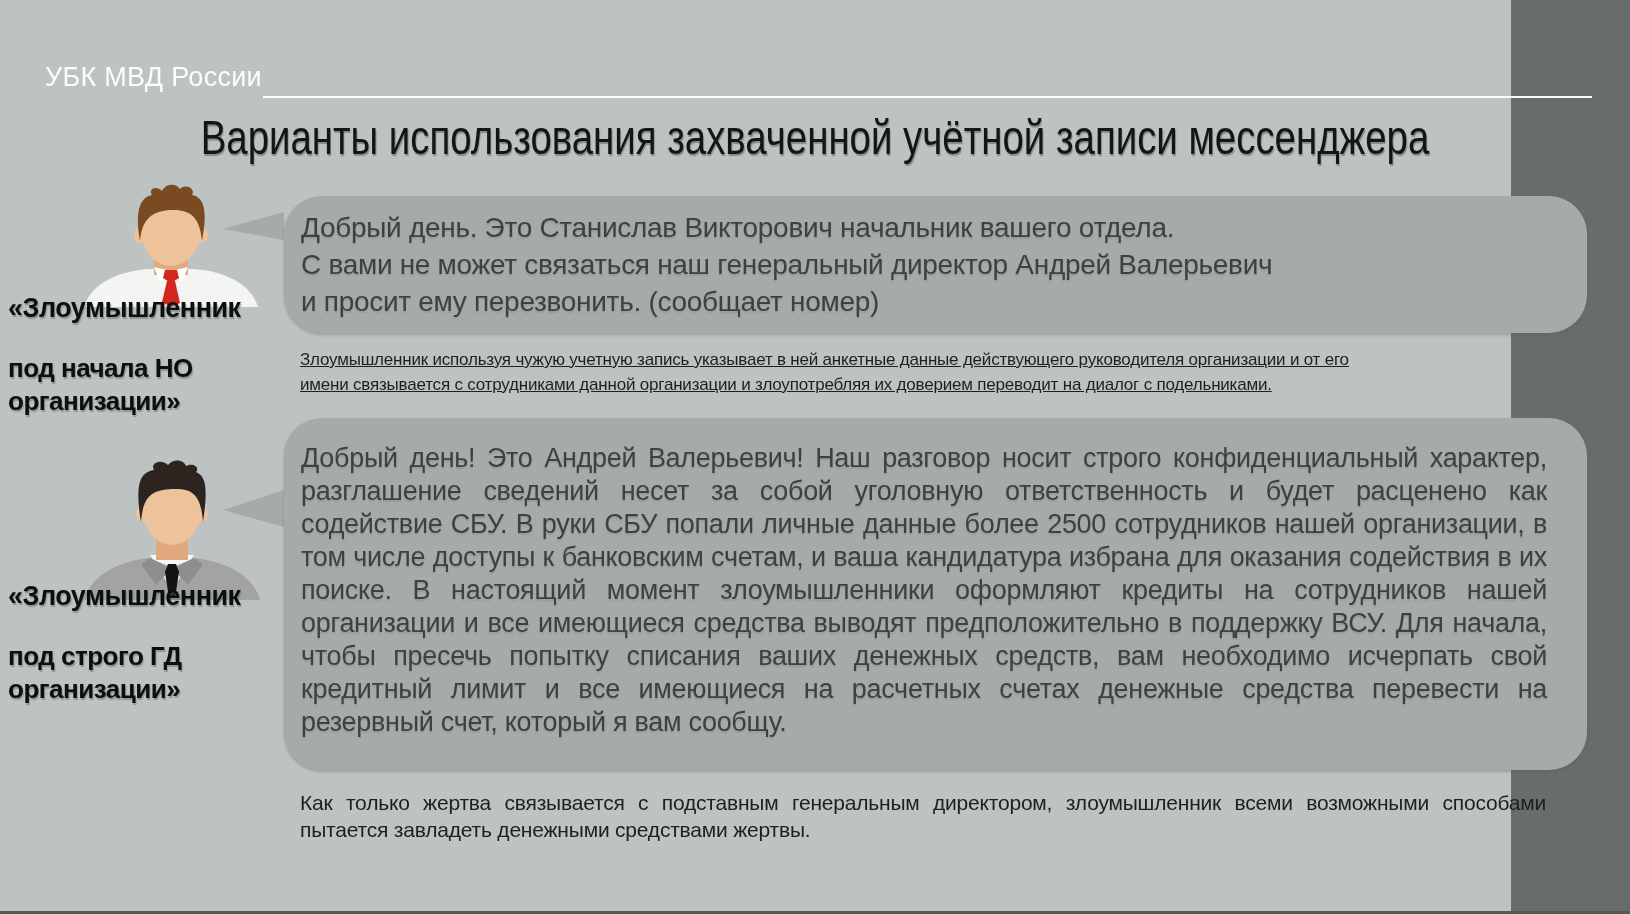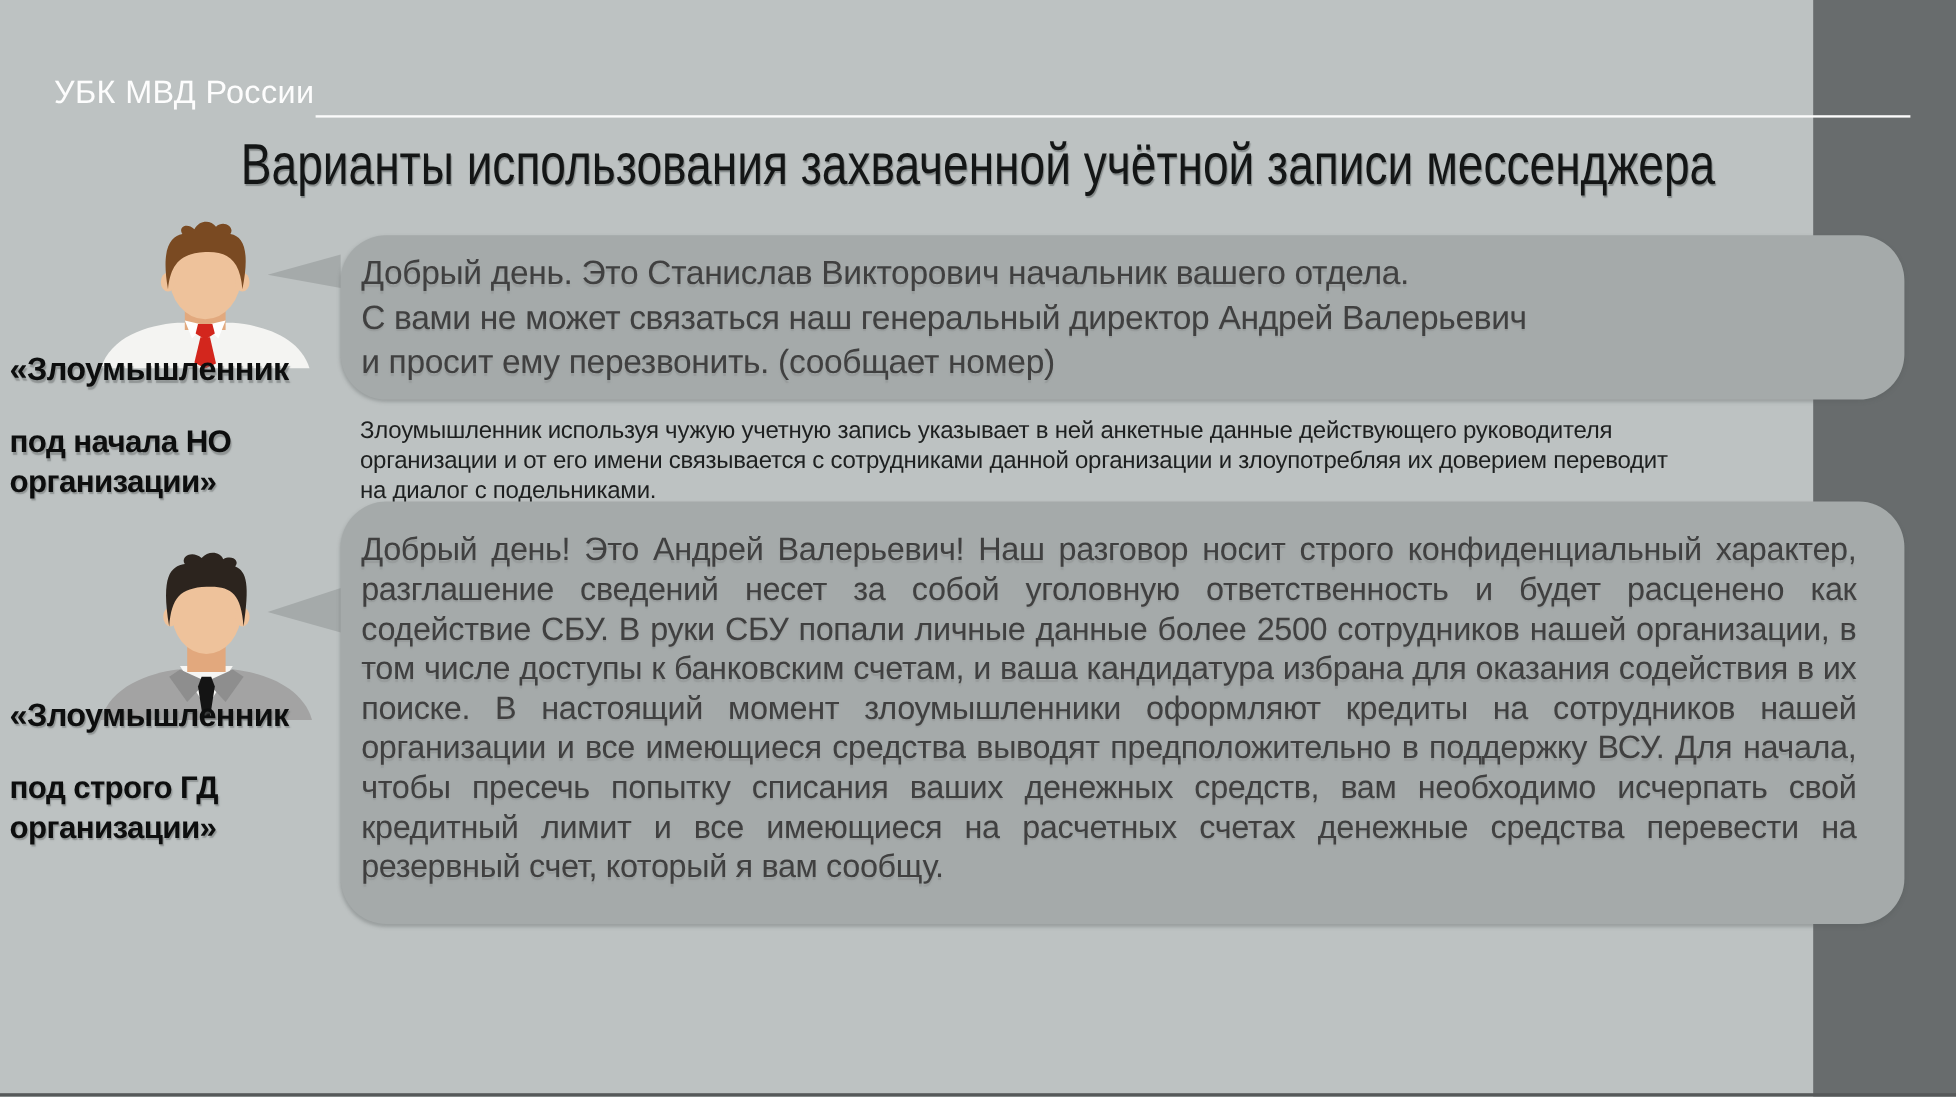--- a/index.html
+++ b/index.html
@@ -45,21 +45,21 @@
     position:absolute;left:8px;width:265px;text-align:left;
     font-weight:700;color:#0d0e0e;letter-spacing:-0.5px;
     text-shadow:1px 2px 1px rgba(100,104,104,0.5);
   }
   .actor-name{font-size:27px;}
   .actor-role{font-size:26px;line-height:33px;white-space:pre-line;}
 
   .note{
     position:absolute;color:#1e2020;letter-spacing:-0.2px;
   }
-  .note1{left:300px;top:347px;width:1090px;font-size:20px;line-height:25px;}
+  .note1{left:300px;top:347px;width:1090px;font-size:17px;line-height:25px;text-decoration:underline;}
   .note2{left:300px;top:789px;width:1246px;font-size:21px;line-height:27px;text-align:justify;}
 </style>
 </head>
 <body>
 
 <div class="slide">
 
   <div class="side-band"></div>
   <div class="bottom-edge"></div>
 
@@ -125,15 +125,16 @@
     </div>
 
     <div class="bubble bubble2" style="left:284px;top:418px;width:1303px;height:352px;">
       <div class="bubble-text">Добрый день! Это Андрей Валерьевич! Наш разговор носит строго конфиденциальный характер, разглашение сведений несет за собой уголовную ответственность и будет расценено как содействие СБУ. В руки СБУ попали личные данные более 2500 сотрудников нашей организации, в том числе доступы к банковским счетам, и ваша кандидатура избрана для оказания содействия в их поиске. В настоящий момент злоумышленники оформляют кредиты на сотрудников нашей организации и все имеющиеся средства выводят предположительно в поддержку ВСУ. Для начала, чтобы пресечь попытку списания ваших денежных средств, вам необходимо исчерпать свой кредитный лимит и все имеющиеся на расчетных счетах денежные средства перевести на резервный счет, который я вам сообщу.</div>
     </div>
 
     <div class="actor-name" style="top:581px;">«Злоумышленник</div>
     <div class="actor-role" style="top:640px;">под строго ГД
 организации»</div>
 
+    <div class="note note2">Как только жертва связывается с подставным генеральным директором, злоумышленник всеми возможными способами пытается завладеть денежными средствами жертвы.</div>
 
   </div>
 </div>
 
 </body></html>

